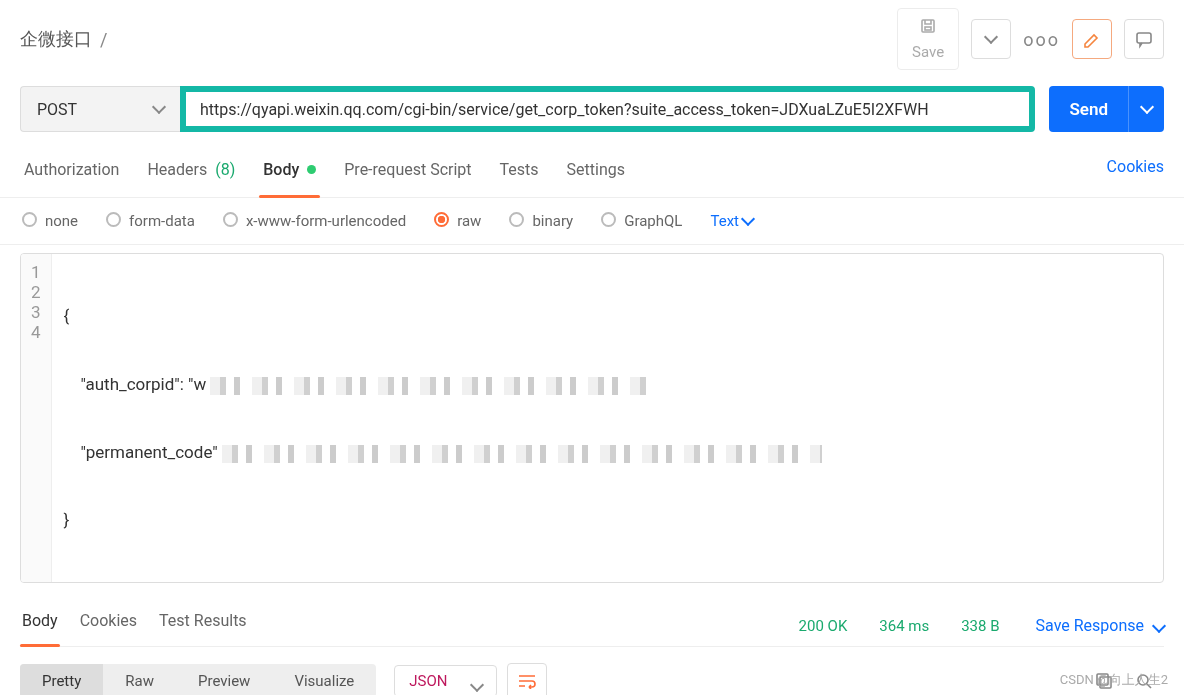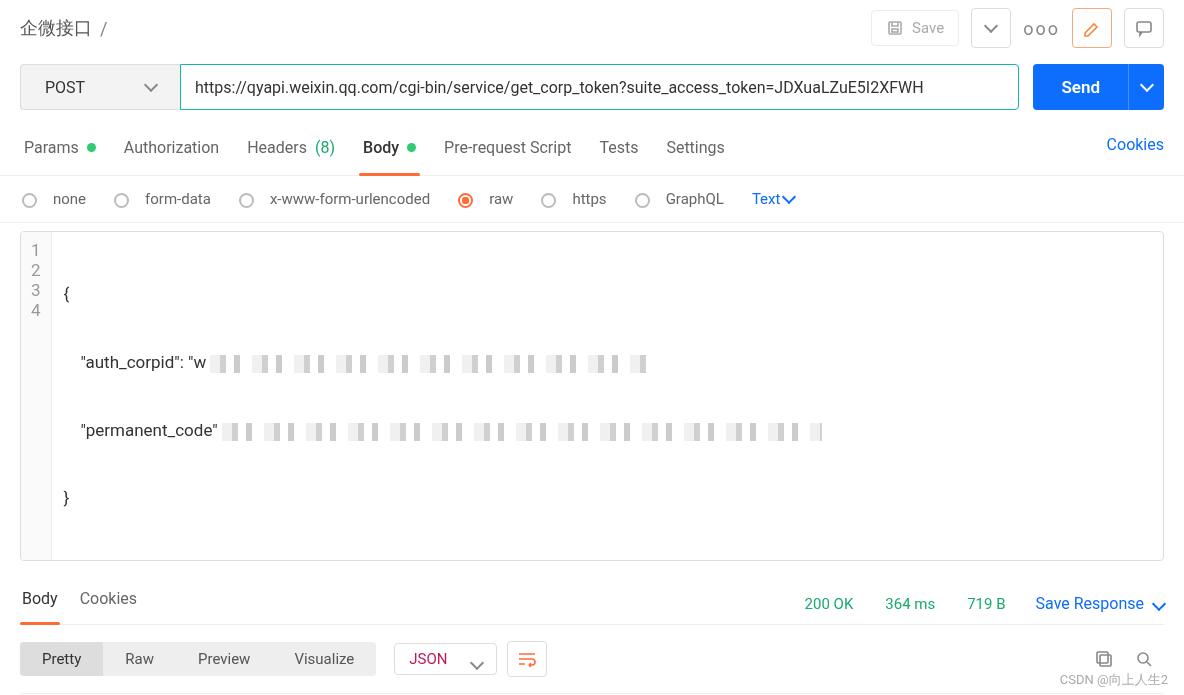--- a/index.html
+++ b/index.html
@@ -5,64 +5,64 @@
   * { box-sizing: border-box; margin: 0; padding: 0; font-family: -apple-system, BlinkMacSystemFont, "Segoe UI", Roboto, sans-serif; }
   body { background: #fff; font-size: 14px; color: #333; }
 
   .topbar { display: flex; align-items: center; justify-content: space-between; padding: 8px 20px 16px; }
   .crumbs { font-size: 18px; display: flex; align-items: center; gap: 8px; color: #555; }
   .crumbs .sep { color: #888; }
   .crumbs .title { color: #333; font-weight: 600; }
 
   .top-actions { display: flex; align-items: center; gap: 12px; }
   .btn { display: inline-flex; align-items: center; gap: 8px; border: 1px solid #ddd; background: #fff; border-radius: 4px; padding: 8px 14px; cursor: pointer; color: #666; font-size: 15px; }
-  .btn.disabled { opacity: .55; cursor: default; }
+  .btn.disabled { opacity: .55; cursor: default; flex-direction: column; }
   .icon-btn { width: 40px; height: 40px; display: inline-flex; align-items: center; justify-content: center; border: 1px solid #ddd; border-radius: 4px; background: #fff; cursor: pointer; font-size: 18px; color:#888; }
   .icon-btn.edit { border-color: #f5a97f; color: #f5853f; }
   .more-dots { font-size: 18px; color: #888; cursor: pointer; letter-spacing: 2px; }
 
   .reqrow { display: flex; gap: 0; padding: 0 20px 10px; align-items: stretch; }
-  .method-sel { width: 160px; display: flex; align-items: center; justify-content: space-between; background: #f3f3f3; border: 1px solid #ddd; border-right: none; border-radius: 4px 0 0 4px; padding: 0 24px; height: 46px; font-size: 16px; cursor: pointer; }
-  .urlbox { flex: 1; border: 1px solid #14b8a6; border-radius: 0 4px 4px 0; height: 46px; padding: 0 14px; font-size: 16px; color: #333; outline: none; }
+  .method-sel { width: 160px; display: flex; align-items: center; justify-content: space-between; background: #f3f3f3; border: 1px solid #ddd; border-right: none; border-radius: 4px 0 0 4px; padding: 0 16px; height: 46px; font-size: 16px; cursor: pointer; }
+  .urlbox { flex: 1; border: 6px solid #14b8a6; border-radius: 0 4px 4px 0; height: 46px; padding: 0 14px; font-size: 16px; color: #333; outline: none; }
   .sendwrap { display:flex; margin-left: 14px; }
-  .send-btn { background: #0d6efd; color: #fff; border: none; height: 46px; padding: 0 28px; font-size: 17px; font-weight: 600; border-radius: 4px 0 0 4px; cursor: pointer; }
+  .send-btn { background: #0d6efd; color: #fff; border: none; height: 46px; padding: 0 20px; font-size: 17px; font-weight: 600; border-radius: 4px 0 0 4px; cursor: pointer; }
   .send-more { background:#0d6efd; color:#fff; border:none; border-left:1px solid rgba(255,255,255,.25); height:46px; width:36px; border-radius:0 4px 4px 0; cursor:pointer; display:flex; align-items:center; justify-content:center; }
 
   .tabs { display: flex; align-items: center; padding: 12px 20px 0; gap: 20px; font-size: 16px; border-bottom: 1px solid #eee; }
   .tab { padding: 6px 4px 18px; color: #666; cursor: pointer; display: flex; align-items: center; gap: 8px; position: relative; }
   .tab.active { color: #333; font-weight: 500; }
   .tab.active::after { content:""; position:absolute; left:0; right:0; bottom:-1px; height:3px; background:#ff6c37; border-radius:2px; }
   .dot { width:9px; height:9px; border-radius:50%; }
   .dot.green { background:#2ecc71; }
   .count { color:#1aa96e; }
   .tabs .spacer { flex:1; }
   .cookies-link { color:#0d6efd; font-size:16px; cursor:pointer; padding-bottom: 18px; }
 
   .bodytype { display: flex; align-items: center; gap: 28px; padding: 14px 22px; border-bottom: 1px solid #eee; }
-  .radio { display:flex; align-items:flex-end; gap:16px; color:#666; font-size:15px; cursor:pointer; }
+  .radio { display:flex; align-items:flex-start; gap:8px; color:#666; font-size:15px; cursor:pointer; }
   .rdot { width:15px; height:15px; border-radius:50%; border:2px solid #bbb; }
   .rdot.on { border-color:#ff6c37; background: radial-gradient(circle,#ff6c37 0 45%, transparent 50%); }
   .lang-sel { color:#0d6efd; display:flex; align-items:center; gap:4px; font-size:15px; cursor:pointer; }
 
   .codebox { display:flex; font-family: ui-monospace, SFMono-Regular, Menlo, Consolas, monospace; font-size:17px; border:1px solid #ddd; margin: 8px 20px 20px; border-radius:4px; overflow:hidden; }
   .gutter { background:#fafafa; color:#999; padding:8px 10px; text-align:right; border-right:1px solid #eee; user-select:none; }
   .codelines { padding:8px 12px; white-space: pre; color:#333; flex:1; position:relative; }
   .codelines .ln { display:block; line-height: 28px; height:28px; }
   .pixelated { display:inline-block; width:440px; height:18px; vertical-align:middle; margin-left:4px;
     background: repeating-linear-gradient(90deg,#f0f0f0 0 10px,#d0d0d0 10px 16px,#fff 16px 24px,#ccc 24px 30px,#fff 30px 42px); filter: blur(.3px); }
   .pixelated.long { width:600px; }
 
   .resprow { display:flex; align-items:center; padding: 2px 20px 0; gap: 18px; font-size:16px; }
   .resprow .rtab { color:#666; padding: 6px 2px 16px; cursor:pointer; position:relative; }
   .resprow .rtab.active { color:#333; }
   .resprow .rtab.active::after { content:""; position:absolute; left:0; right:0; bottom:-1px; height:3px; background:#ff6c37; border-radius:2px; }
   .resprow .spacer { flex:1; }
   .meta span { margin-left: 28px; font-size:15px; }
   .meta .ok { color:#1aa96e; }
-  .save-resp { color:#0d6efd; cursor:pointer; margin-left:12px; }
+  .save-resp { color:#0d6efd; cursor:pointer; margin-left:18px; }
   .resprowline { border-bottom:1px solid #eee; margin: 0 20px; }
 
   .viewbar { display:flex; align-items:center; gap: 0; padding: 14px 20px; }
   .viewtabs { display:flex; background:#eee; border-radius:4px; overflow:hidden; }
   .vtab { padding: 8px 22px; color:#555; font-size:15px; cursor:pointer; }
   .vtab.active { background:#ddd; color:#333; }
   .json-sel { margin-left:18px; border:1px solid #ddd; border-radius:4px; padding:6px 14px; display:flex; align-items:flex-end; gap:24px; cursor:pointer; color:#be185d; font-size:15px;}
   .wrap-btn { margin-left:10px; border:1px solid #ddd; border-radius:4px; width:40px; height:36px; display:flex; align-items:center; justify-content:center; cursor:pointer; color:#ff6c37;}
   .viewbar .spacer { flex:1; }
 
@@ -118,24 +118,20 @@
   <input class="urlbox" value="https://qyapi.weixin.qq.com/cgi-bin/service/get_corp_token?suite_access_token=JDXuaLZuE5I2XFWH" style="">
   <div class="sendwrap">
     <button class="send-btn">Send</button>
     <button class="send-more">
       <span class="chev" style="border-color:#fff"></span>
     </button>
   </div>
 </div>
 
 <div class="tabs">
-  <div class="tab">
-    <span>Params</span>
-    <span class="dot green"></span>
-  </div>
   <div class="tab">Authorization</div>
   <div class="tab">
     <span>Headers</span>
     <span class="count">(8)</span>
   </div>
   <div class="tab active">
     <span>Body</span>
     <span class="dot green"></span>
   </div>
   <div class="tab">Pre-request Script</div>
@@ -157,21 +153,21 @@
   <div class="radio">
       <span class="rdot"></span>
       <span>x-www-form-urlencoded</span>
     </div>
   <div class="radio">
       <span class="rdot on"></span>
       <span>raw</span>
     </div>
   <div class="radio">
       <span class="rdot"></span>
-      <span>https</span>
+      <span>binary</span>
     </div>
   <div class="radio">
       <span class="rdot"></span>
       <span>GraphQL</span>
     </div>
   <div class="lang-sel">
     <span>Text</span>
     <span class="chev" style="border-color:#0d6efd"></span>
   </div>
 </div>
@@ -187,25 +183,26 @@
     <span class="ln">{</span>
     <span class="ln">    <span>"auth_corpid": "w</span><span class="pixelated"></span></span>
     <span class="ln">    <span>"permanent_code"</span><span class="pixelated long"></span></span>
     <span class="ln">}</span>
   </div>
 </div>
 
 <div class="resprow">
   <div class="rtab active">Body</div>
   <div class="rtab">Cookies</div>
+  <div class="rtab">Test Results</div>
   <div class="spacer"></div>
   <div class="meta">
     <span class="ok">200 OK</span>
     <span class="ok">364 ms</span>
-    <span class="ok">719 B</span>
+    <span class="ok">338 B</span>
   </div>
   <div class="save-resp">
     <span>Save Response</span>
     <span class="chev" style="border-color:#0d6efd; margin-left:6px"></span>
   </div>
 </div>
 <div class="resprowline"></div>
 
 <div class="viewbar">
   <div class="viewtabs">

